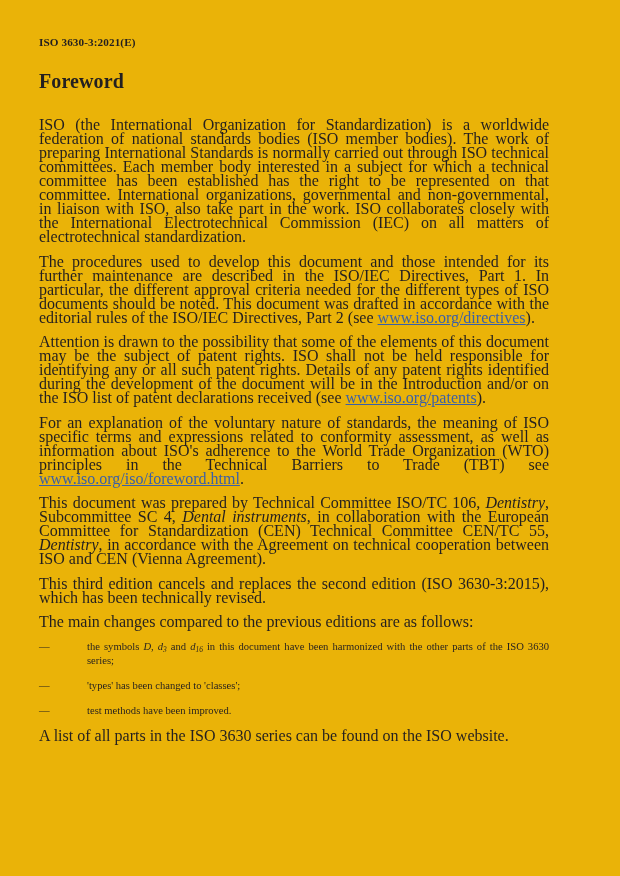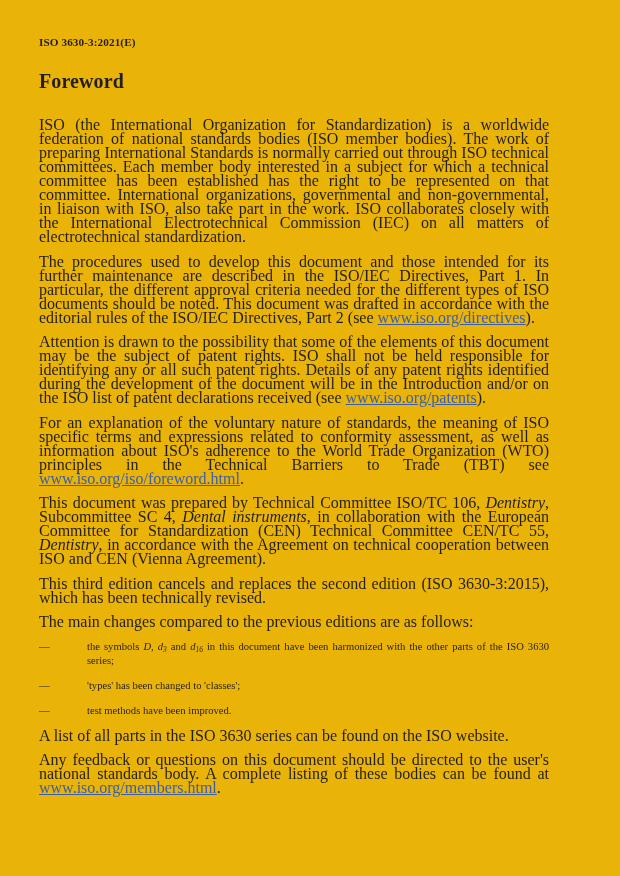--- a/index.html
+++ b/index.html
@@ -141,19 +141,18 @@
       <ul class="dashlist">
         <li><span class="dash">—</span><span>the symbols </span><em>D</em><span>, </span><em><span>d</span><sub>3</sub></em><span> and </span><em><span>d</span><sub>16</sub></em><span> in this document have been harmonized with the other parts of the ISO 3630 series;</span></li>
 
         <li><span class="dash">—</span><span>'types' has been changed to 'classes';</span></li>
 
         <li><span class="dash">—</span><span>test methods have been improved.</span></li>
       </ul>
 
       <p class="para">A list of all parts in the ISO 3630 series can be found on the ISO website.</p>
 
-      <p class="para"><span>Any feedback or questions on this document should be directed to the user's national standards body. A complete listing of these bodies can be found at </span><a class="lnk" href="#">www.iso.org/members.html</a><span>.</span></p>
 
     </div>
   </div>
 
 
 </div>
 
 </body></html>

